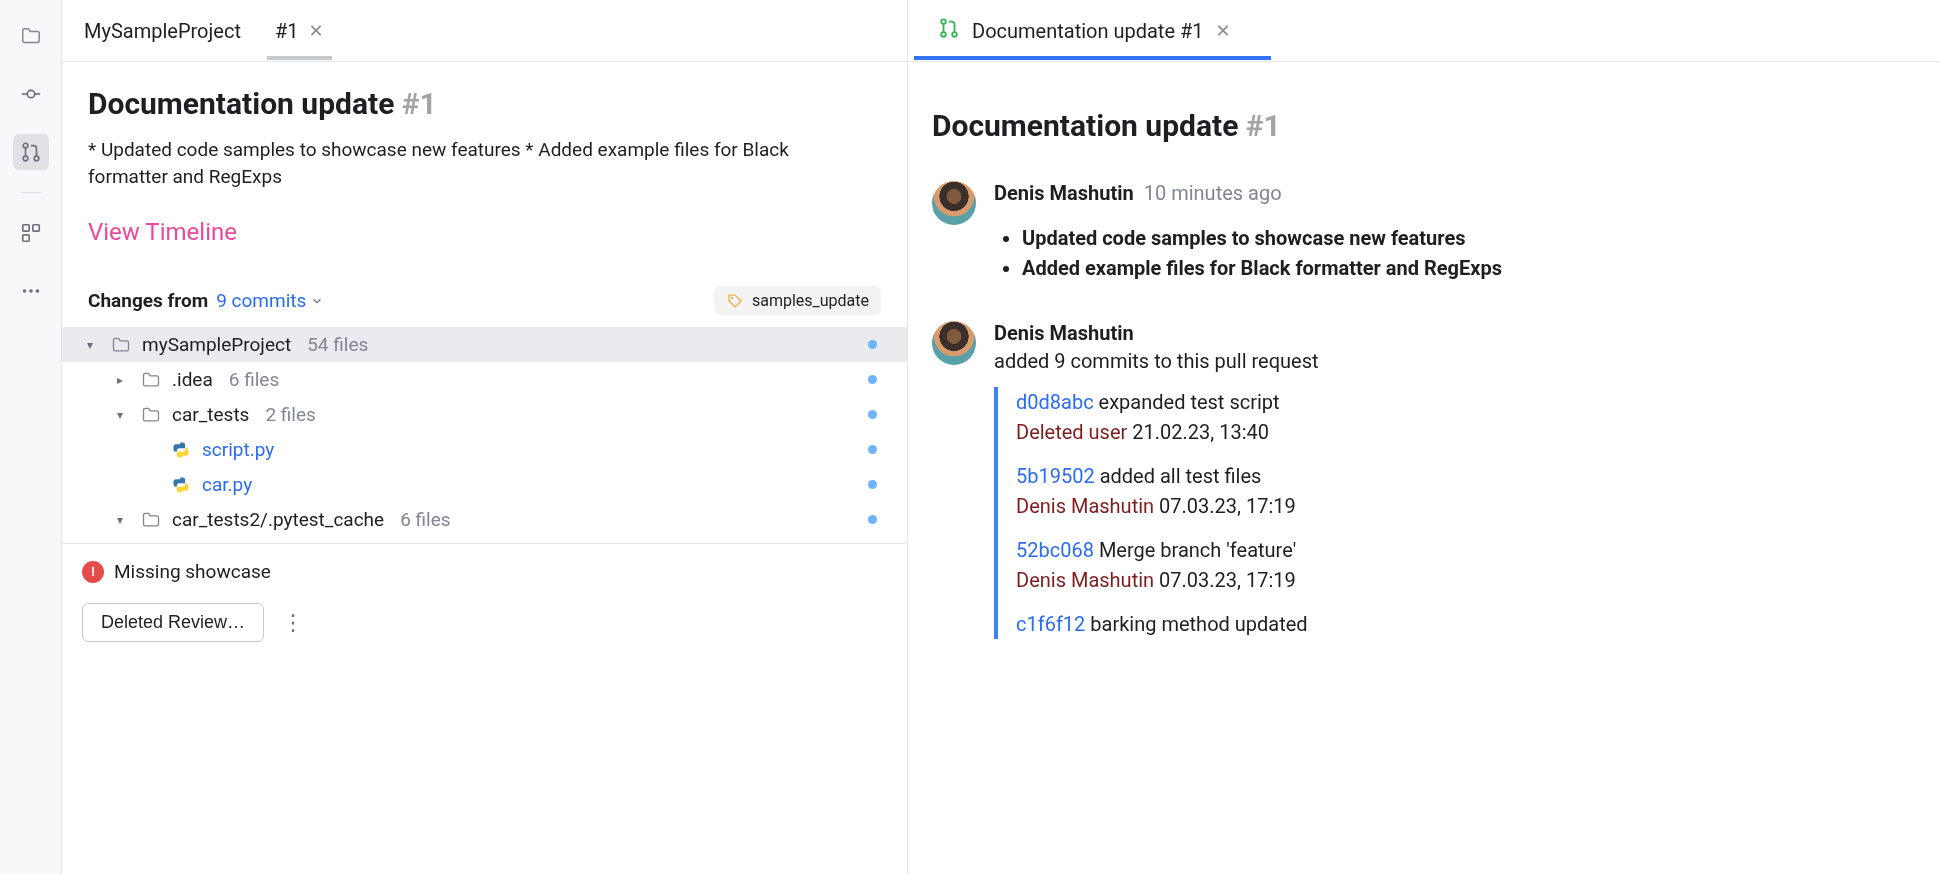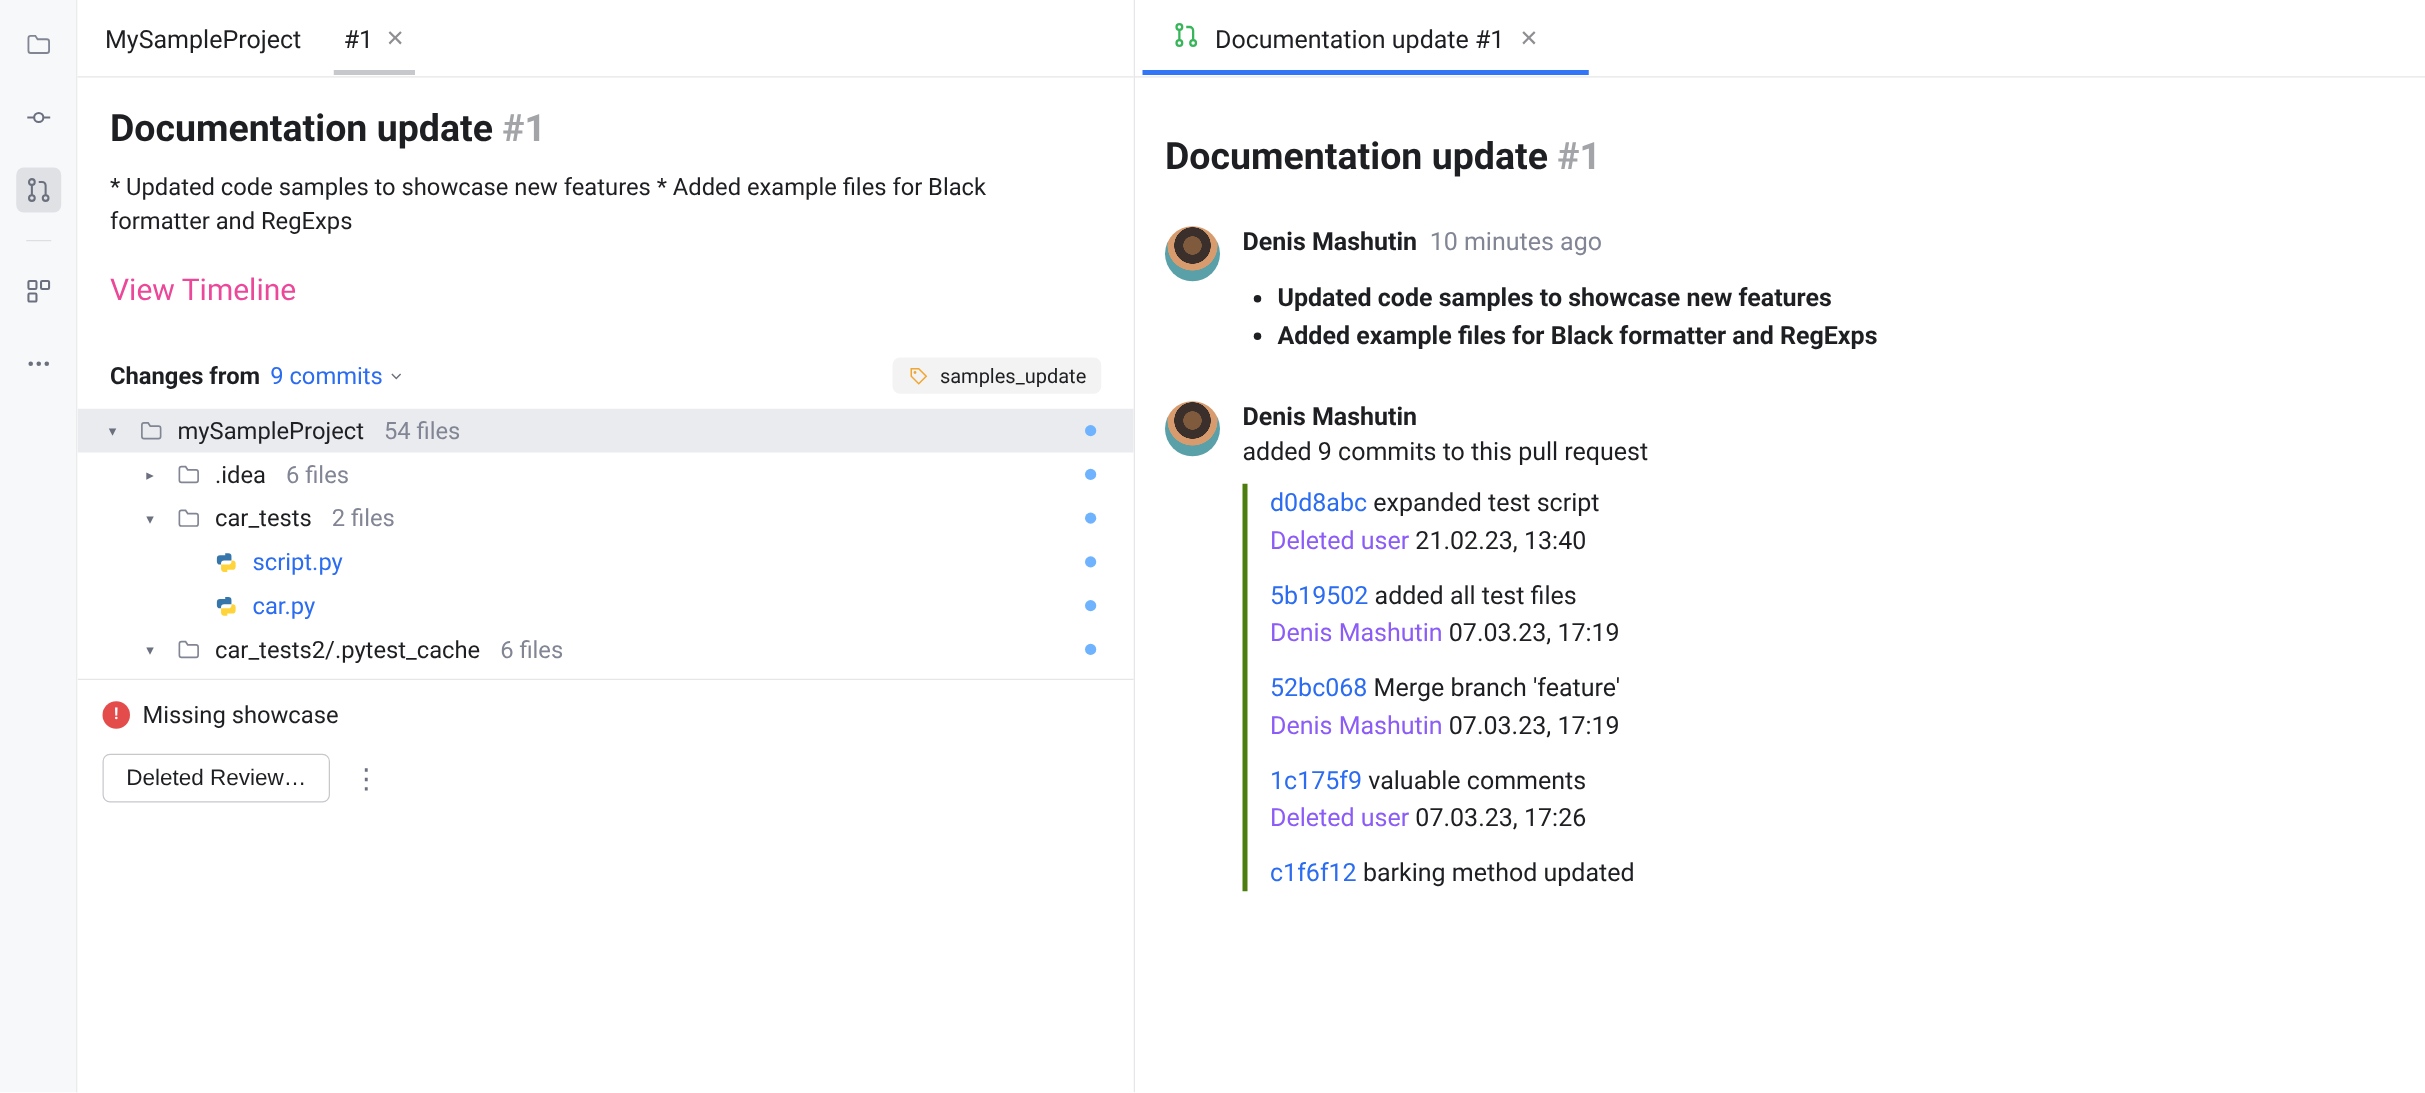--- a/index.html
+++ b/index.html
@@ -334,37 +334,37 @@
     line-height: 1.5;
   }
   .tl-content ul { list-style: disc; padding-left: 28px; font-weight: bold; }
   .tl-subdesc {
     font-size: 20px;
     margin-top: 4px;
     color: #1e1f22;
   }
   .commit-list {
     margin-top: 14px;
-    border-left: 4px solid #4d7c0f;
+    border-left: 4px solid #3b82f6;
     padding-left: 18px;
     display: flex;
     flex-direction: column;
     gap: 14px;
   }
   .commit-entry {
     font-size: 20px;
     line-height: 1.5;
   }
   .commit-entry .hash {
     color: #2b6cf0;
     cursor: pointer;
   }
   .commit-entry .msg { color: #1e1f22; }
   .commit-entry .meta { color: #1e1f22; }
-  .commit-entry .meta .who { color: #8b5cf6; cursor: pointer; }
+  .commit-entry .meta .who { color: #7f1d1d; cursor: pointer; }
 
   
   .folder-svg { stroke: #818594; fill: none; stroke-width: 1.6; }
 </style>
 </head>
 <body>
 
 <div class="icon-rail">
   <div class="rail-item">
     <svg viewBox="0 0 24 24" class="folder-svg">
@@ -582,25 +582,20 @@
             <span class="hash">5b19502</span>
             <span class="msg">added all test files</span><br>
             <span class="meta"><span class="who">Denis Mashutin</span> <span>07.03.23, 17:19</span></span>
           </div>
           <div class="commit-entry">
             <span class="hash">52bc068</span>
             <span class="msg">Merge branch 'feature'</span><br>
             <span class="meta"><span class="who">Denis Mashutin</span> <span>07.03.23, 17:19</span></span>
           </div>
           <div class="commit-entry">
-            <span class="hash">1c175f9</span>
-            <span class="msg">valuable comments</span><br>
-            <span class="meta"><span class="who">Deleted user</span> <span>07.03.23, 17:26</span></span>
-          </div>
-          <div class="commit-entry">
             <span class="hash">c1f6f12</span>
             <span class="msg">barking method updated</span>
           </div>
         </div>
       </div>
     </div>
 
   </div>
 </div>
 

